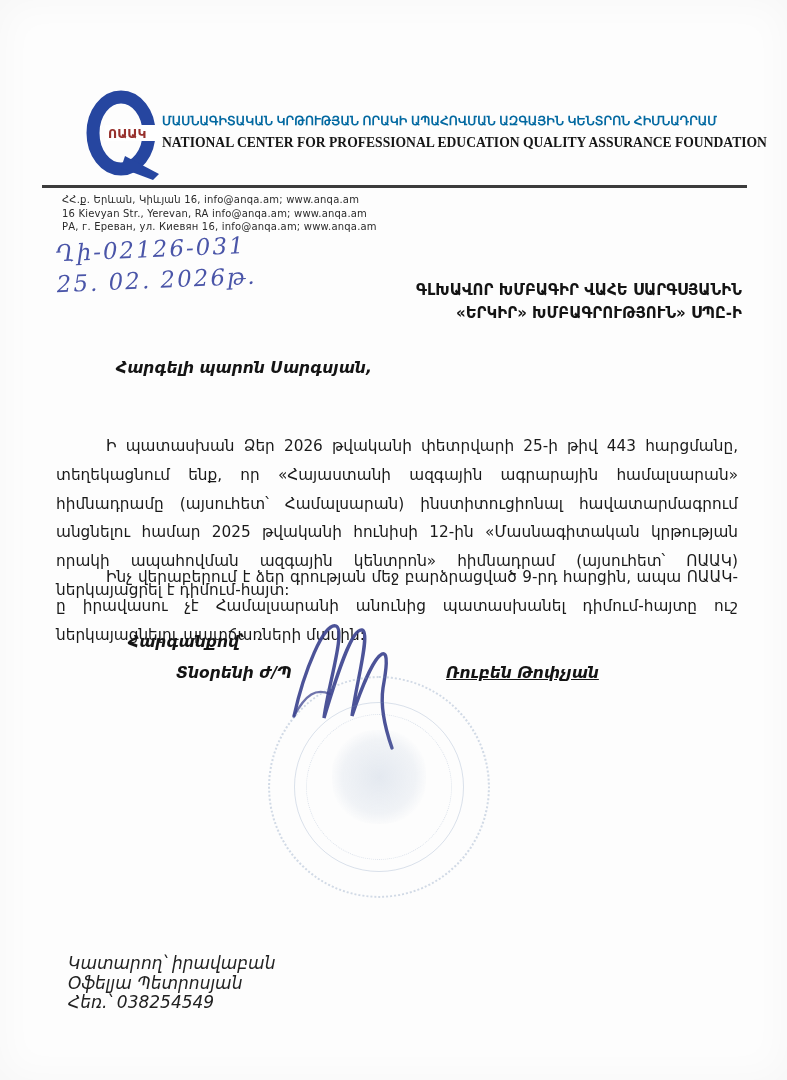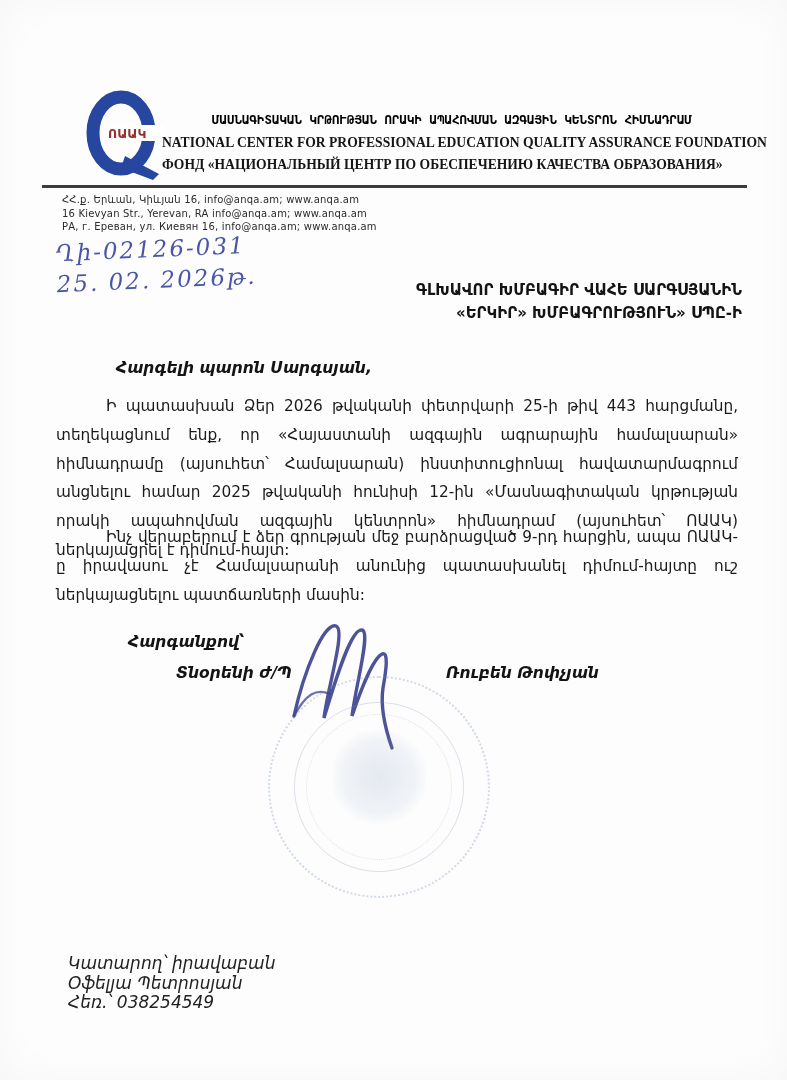--- a/index.html
+++ b/index.html
@@ -21,28 +21,27 @@
     position: absolute;
     left: 85px; top: 88px;
     width: 78px; height: 98px;
   }
   .header-text {
     position: absolute;
     left: 162px; top: 110px;
     width: 580px;
   }
   .org-hy {
-    font-family: Liberation Mono, monospace;
+    font-family: Liberation Sans, sans-serif;
     font-weight: bold;
     font-size: 12.3px;
     letter-spacing: 0.1px;
-    color: #000000;
+    color: #0369a1;
     line-height: 22px;
     white-space: nowrap;
-    text-align: center;
   }
   .org-en, .org-ru {
     font-family: "Liberation Serif", "DejaVu Serif", serif;
     font-weight: bold;
     font-size: 13.6px;
     color: #161616;
     line-height: 22px;
     white-space: nowrap;
   }
 
@@ -101,20 +100,21 @@
   }
   .para {
     position: absolute;
     left: 56px;
     width: 682px;
     font-size: 15.3px;
     line-height: 28.8px;
     color: #1a1a1a;
     text-align: justify;
     text-indent: 50px;
+    margin-top: 40px;
   }
   .para1 { top: 392px; }
   .para2 { top: 523px; }
 
   
   .regards {
     position: absolute;
     left: 128px; top: 633px;
     font-weight: bold;
     font-style: italic;
@@ -129,20 +129,21 @@
     font-size: 15.5px;
     color: #141414;
   }
   .sig-name {
     position: absolute;
     left: 446px; top: 664px;
     font-weight: bold;
     font-style: italic;
     font-size: 15.5px;
     color: #141414;
+    text-decoration: underline;
   }
   .signature-svg {
     position: absolute;
     left: 286px; top: 616px;
     width: 152px; height: 138px;
   }
 
   
   .stamp {
     position: absolute;
@@ -192,21 +193,20 @@
       <ellipse cx="36" cy="45" rx="28" ry="36" fill="none" stroke="#2646a0" stroke-width="13"></ellipse>
       <path d="M 40 68 L 74 86 L 68 92 L 36 80 Z" fill="#2646a0"></path>
       <rect x="20" y="37" width="58" height="16" fill="#ffffff"></rect>
       <text x="23" y="50" font-family="DejaVu Sans, sans-serif" font-size="12.5" font-weight="bold" fill="#97302c">ՈԱԱԿ</text>
     </svg>
   </div>
 
   <div class="header-text">
     <div class="org-hy">ՄԱՍՆԱԳԻՏԱԿԱՆ ԿՐԹՈՒԹՅԱՆ ՈՐԱԿԻ ԱՊԱՀՈՎՄԱՆ ԱԶԳԱՅԻՆ ԿԵՆՏՐՈՆ ՀԻՄՆԱԴՐԱՄ</div>
     <div class="org-en">NATIONAL CENTER FOR PROFESSIONAL EDUCATION QUALITY ASSURANCE FOUNDATION</div>
-    <div class="org-ru">ФОНД «НАЦИОНАЛЬНЫЙ ЦЕНТР ПО ОБЕСПЕЧЕНИЮ КАЧЕСТВА ОБРАЗОВАНИЯ»</div>
   </div>
 
   <div class="rule"></div>
 
   <div class="contact">
     <div>ՀՀ.ք. Երևան, Կիևյան 16, info@anqa.am; www.anqa.am</div>
     <div>16 Kievyan Str., Yerevan, RA info@anqa.am; www.anqa.am</div>
     <div>РА, г. Ереван, ул. Киевян 16, info@anqa.am; www.anqa.am</div>
   </div>
 

